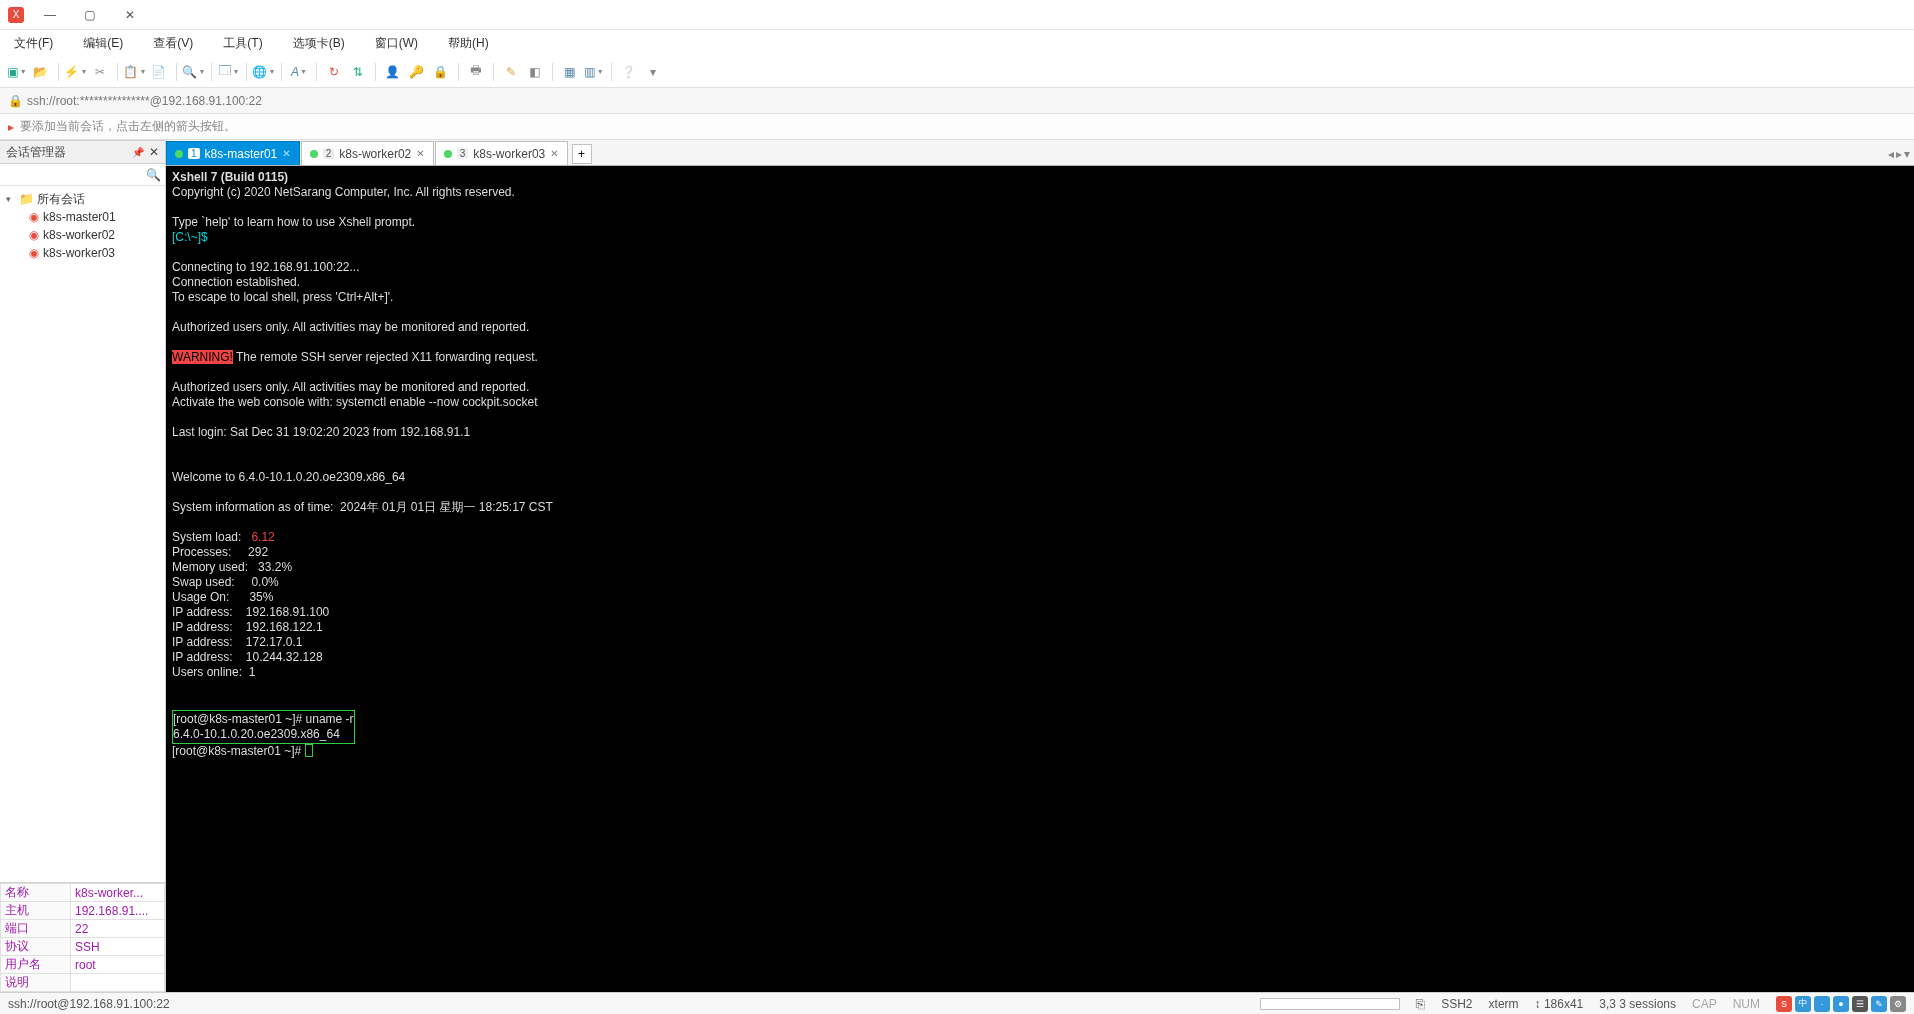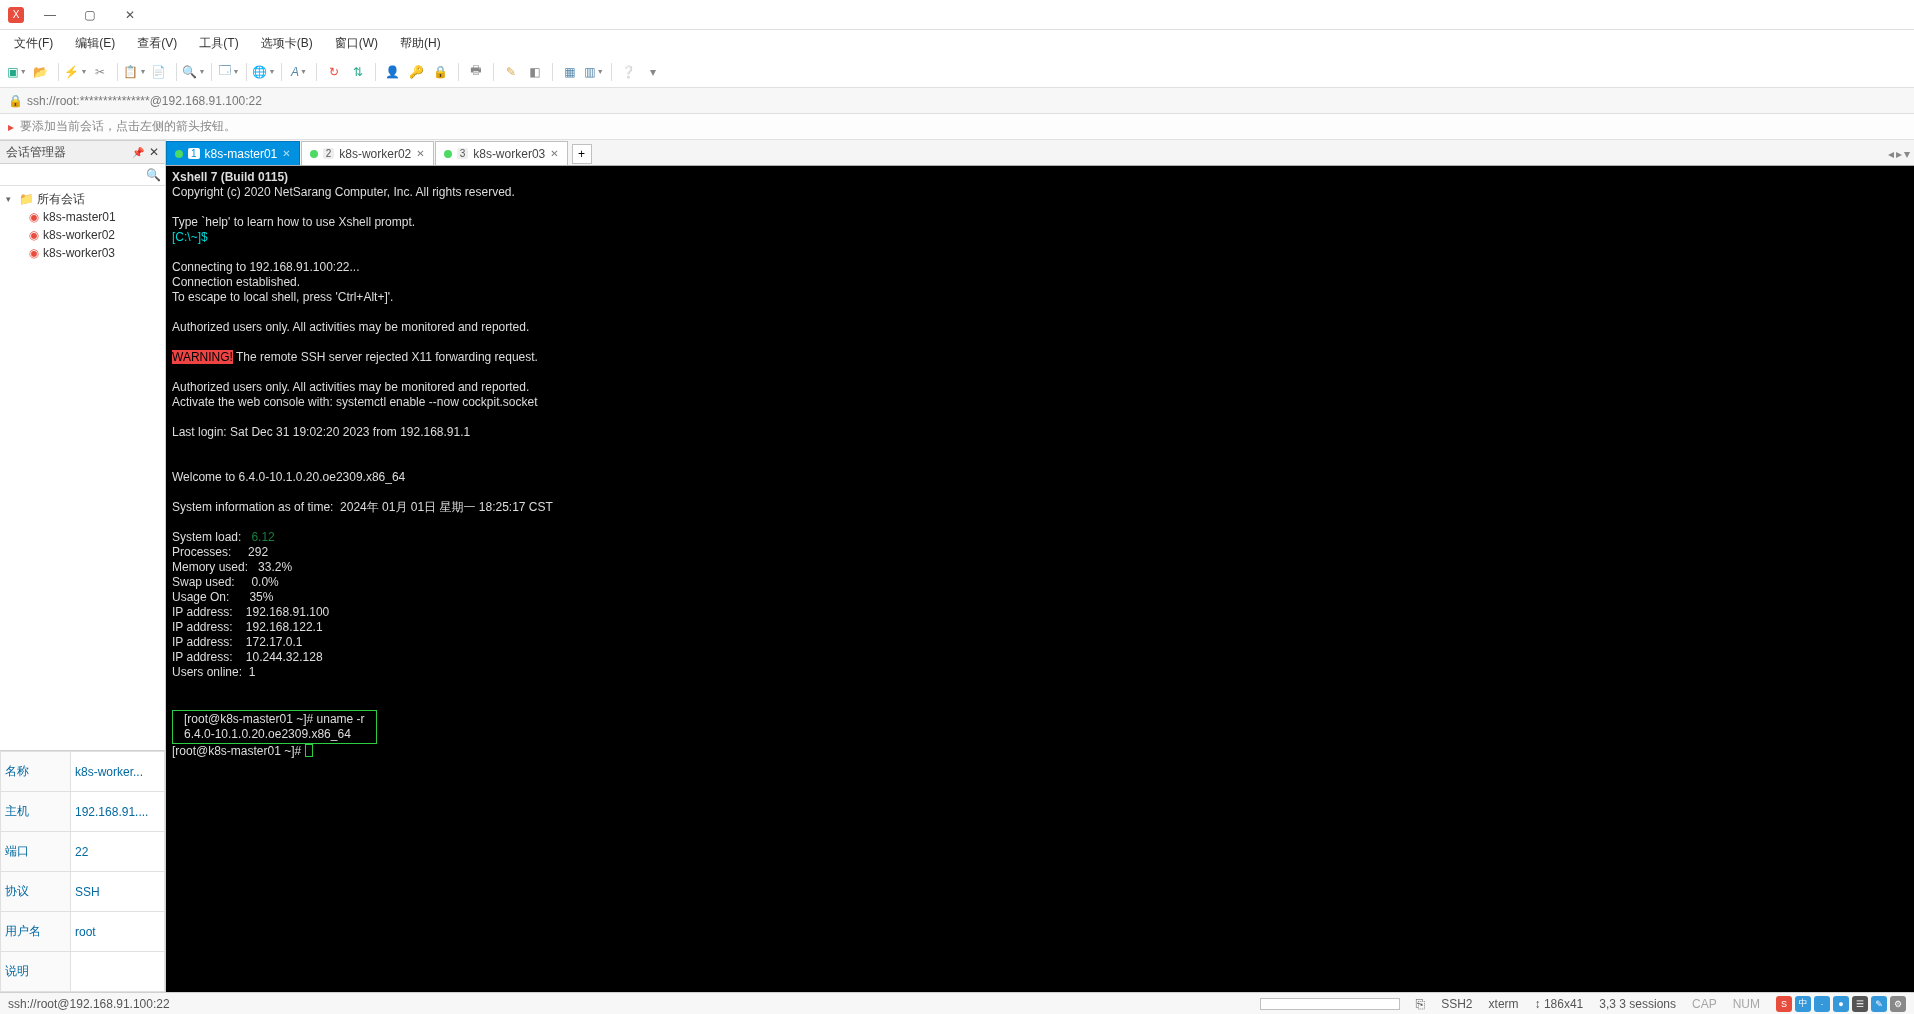--- a/index.html
+++ b/index.html
@@ -1,21 +1,21 @@
 <!DOCTYPE html>
 <html><head>
 <meta charset="utf-8">
 <style>
 *{box-sizing:border-box;margin:0;padding:0;font-family:"Microsoft YaHei","Segoe UI",Tahoma,sans-serif;font-size:12px;}
 body{background:#f0f0f0;width:1914px;height:1014px;overflow:hidden;display:flex;flex-direction:column;}
 .title-bar{height:30px;display:flex;align-items:center;background:#fff;border-bottom:1px solid #e0e0e0;padding:0 8px;}
 .title-bar .app-icon{width:16px;height:16px;background:#e84c3d;border-radius:3px;margin-right:6px;display:flex;align-items:center;justify-content:center;color:#fff;font-size:10px;}
 .title-bar .title-text{color:#555;flex:1;}
 .title-bar .win-btn{width:40px;height:30px;display:flex;align-items:center;justify-content:center;color:#555;}
-.menu-bar{height:26px;display:flex;align-items:center;background:#fff;padding:0 6px;gap:6px;}
+.menu-bar{height:26px;display:flex;align-items:center;background:#fff;padding:0 6px;gap:14px;}
 .menu-bar .menu-item{padding:3px 8px;color:#333;}
 .toolbar{height:32px;display:flex;align-items:center;background:#fff;border-bottom:1px solid #e0e0e0;padding:0 6px;gap:2px;}
 .tool-btn{width:22px;height:22px;display:flex;align-items:center;justify-content:center;color:#666;border-radius:2px;}
 .tool-sep{width:1px;height:18px;background:#ddd;margin:0 4px;}
 .drop-arrow{font-size:7px;margin-left:1px;color:#888;}
 .addr-bar{height:26px;display:flex;align-items:center;background:#f7f7f7;border-bottom:1px solid #e0e0e0;padding:0 8px;color:#777;}
 .addr-bar .lock{color:#c0a050;margin-right:4px;}
 .hint-bar{height:26px;display:flex;align-items:center;background:#fdfdfd;border-bottom:1px solid #e0e0e0;padding:0 8px;color:#888;}
 .hint-bar .flag{color:#e84c3d;margin-right:6px;}
 .workspace{flex:1;display:flex;min-height:0;}
@@ -26,37 +26,37 @@
 .side-search{height:22px;border-bottom:1px solid #e0e0e0;display:flex;align-items:center;justify-content:flex-end;padding:0 4px;}
 .side-search .mag{color:#999;}
 .tree{flex:1;padding:4px 2px;overflow:auto;}
 .tree-item{display:flex;align-items:center;height:18px;padding-left:4px;gap:3px;color:#333;}
 .tree-item.child{padding-left:26px;}
 .tree-item .exp{width:10px;color:#666;font-size:9px;}
 .tree-item .folder{color:#f0c14b;}
 .tree-item .sess{width:12px;height:12px;display:flex;align-items:center;justify-content:center;}
 .props{border-top:1px solid #d0d0d0;}
 .props table{width:100%;border-collapse:collapse;}
-.props td{border:1px solid #e0e0e0;padding:11px 4px;color:#0369a1;height:18px;}
+.props td{border:1px solid #e0e0e0;padding:0 4px;color:#a21caf;height:18px;}
 .props td:first-child{width:70px;background:#fafafa;}
 .main{flex:1;display:flex;flex-direction:column;min-width:0;}
 .tab-strip{height:26px;display:flex;align-items:flex-end;background:#f5f5f5;border-bottom:1px solid #b0b0b0;position:relative;}
 .tab{height:24px;display:flex;align-items:center;padding:0 8px;gap:5px;border:1px solid #c0c0c0;border-bottom:none;background:#fff;margin-right:1px;color:#444;min-width:130px;}
 .tab.active{background:#0090e0;color:#fff;border-color:#0078c0;}
 .tab .dot{width:8px;height:8px;border-radius:50%;background:#4cd964;}
 .tab.active .num{background:#fff;color:#0090e0;}
 .tab .num{background:#eee;color:#555;border-radius:2px;padding:0 3px;font-size:10px;}
 .tab .close{margin-left:auto;font-size:10px;opacity:.7;}
 .tab-add{width:20px;height:20px;display:flex;align-items:center;justify-content:center;border:1px solid #c0c0c0;background:#fff;margin-left:3px;margin-bottom:1px;}
 .tab-strip .tab-nav{position:absolute;right:4px;bottom:4px;display:flex;gap:2px;color:#888;}
 .terminal{flex:1;background:#000;color:#ddd;font-family:"Consolas","Courier New",monospace;font-size:13px;line-height:15px;padding:4px 6px;overflow:auto;white-space:pre;}
 .terminal .cyan{color:#00d7d7;}
-.terminal .yel{color:#15803d;}
+.terminal .yel{color:#ef4444;}
 .terminal .inv{background:#ef4444;color:#000;}
-.terminal .box{border:1px solid #2ecc40;display:inline-block;padding:1px 11px;}
+.terminal .box{border:1px solid #2ecc40;display:inline-block;padding:1px 0;}
 .terminal .cursor{display:inline-block;width:8px;height:13px;border:1px solid #2ecc40;vertical-align:-2px;}
 .status-bar{height:22px;display:flex;align-items:center;background:#f7f7f7;border-top:1px solid #d0d0d0;padding:0 8px;color:#555;gap:16px;}
 .status-bar .spacer{flex:1;}
 .status-bar .prog{width:140px;height:12px;border:1px solid #c0c0c0;background:#fff;}
 .status-icons{display:flex;gap:3px;}
 .status-icons .ic{width:16px;height:16px;border-radius:3px;display:flex;align-items:center;justify-content:center;font-size:9px;color:#fff;}
 </style>
 </head>
 <body>
 

